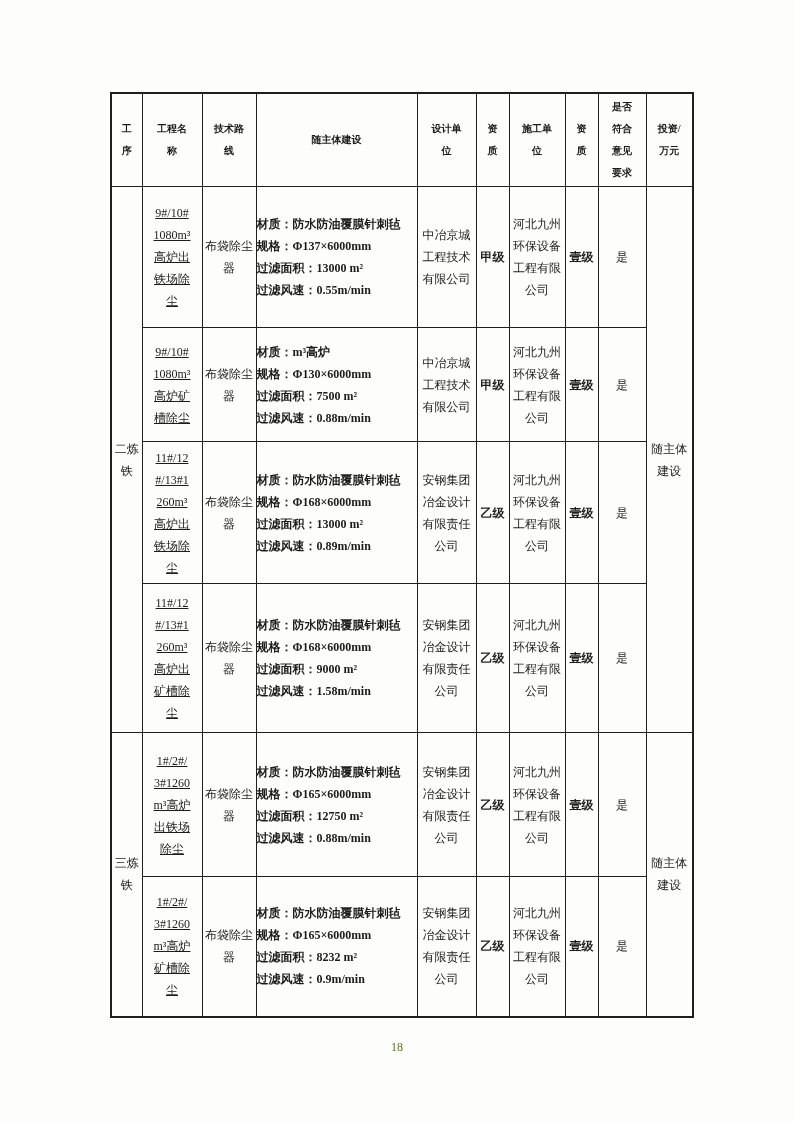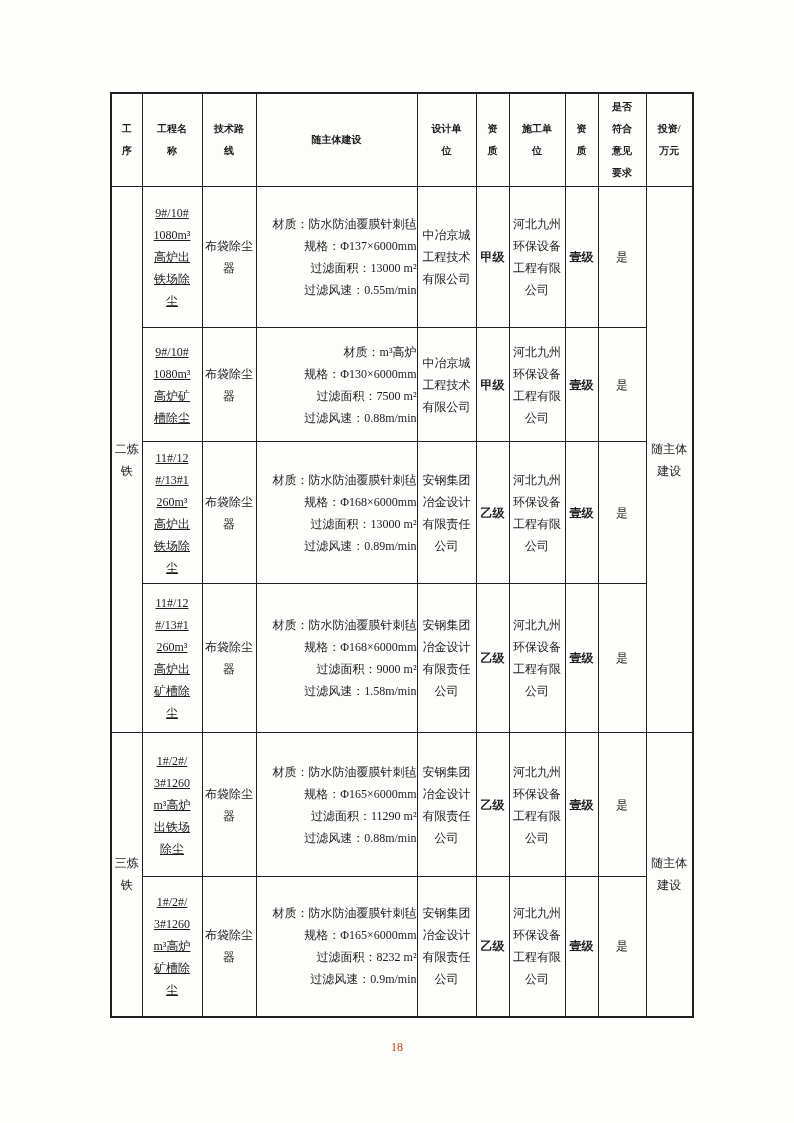--- a/index.html
+++ b/index.html
@@ -36,28 +36,28 @@
   tbody tr:nth-child(1){height:141px;}
   tbody tr:nth-child(2){height:114px;}
   tbody tr:nth-child(3){height:142px;}
   tbody tr:nth-child(4){height:149px;}
   tbody tr:nth-child(5){height:144px;}
   tbody tr:nth-child(6){height:140px;}
   td.c-process{padding:2px 6px;}
   td.c-name{white-space:pre-line;padding:2px 3px;text-decoration:underline;}
   td.c-route{padding:2px 4px;}
   td.c-params{text-align:left;padding:2px 16px;}
-  td.c-params .pline{text-align:right;}
+  td.c-params .pline{text-align:left;font-weight:bold;}
   td.c-unit{padding:2px 10px;}
   td.c-unit2{padding:2px 9px;}
   td.c-grade{padding:2px 6px;font-weight:bold;}
   td.c-invest{padding:2px 7px;}
   .page-number{
     position:absolute;left:0;right:0;top:1040px;
-    text-align:center;font-size:12px;color:#c2410c;
+    text-align:center;font-size:12px;color:#4d7c0f;
   }
 </style>
 </head>
 <body>
 
 <div class="page">
 
   <table class="main">
     <colgroup>
       <col style="width:31px">
@@ -182,21 +182,21 @@
         <td class="c-process" rowspan="2">三炼铁</td>
         <td class="c-name">1#/2#/
 3#1260
 m³高炉
 出铁场
 除尘</td>
         <td class="c-route">布袋除尘器</td>
         <td class="c-params">
           <div class="pline">材质：防水防油覆膜针刺毡</div>
           <div class="pline">规格：Φ165×6000mm</div>
-          <div class="pline">过滤面积：11290 m²</div>
+          <div class="pline">过滤面积：12750 m²</div>
           <div class="pline">过滤风速：0.88m/min</div>
         </td>
         <td class="c-unit">安钢集团冶金设计有限责任公司</td>
         <td class="c-grade">乙级</td>
         <td class="c-unit2">河北九州环保设备工程有限公司</td>
         <td class="c-grade">壹级</td>
         <td>是</td>
         <td class="c-invest" rowspan="2">随主体建设</td>
       </tr>
       <tr>

